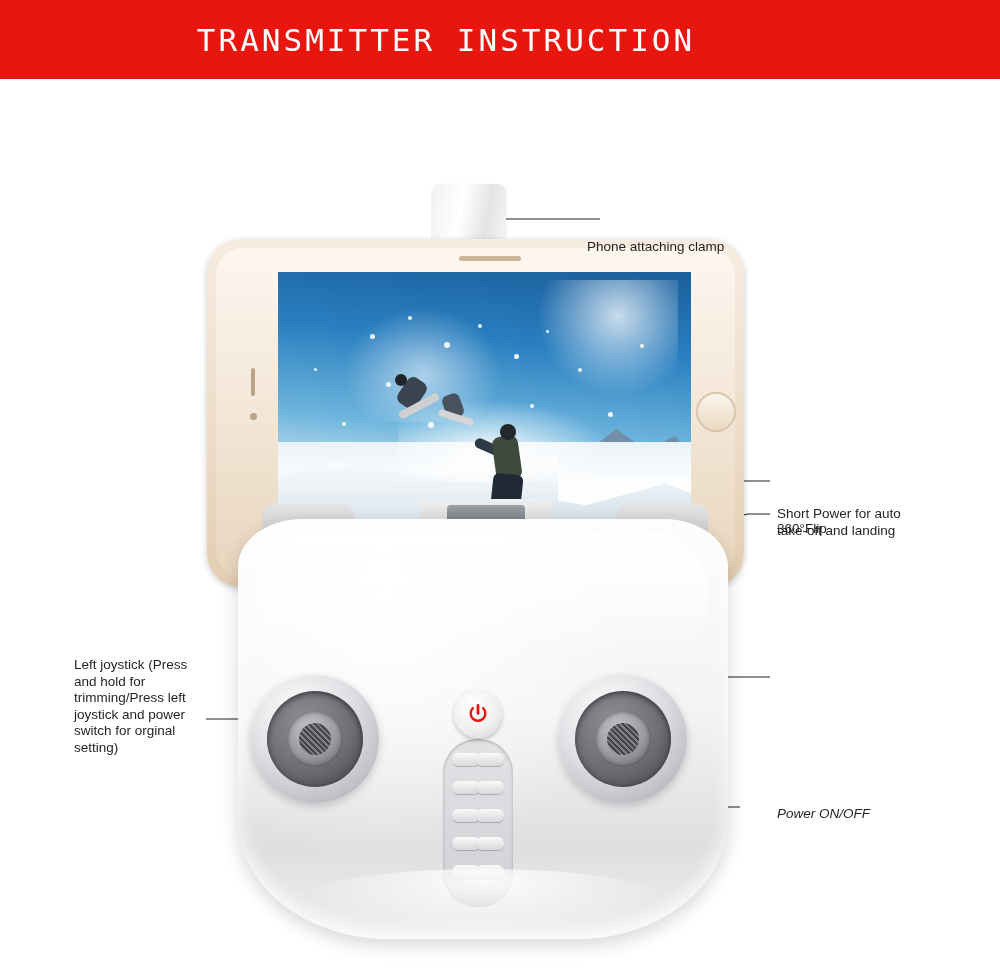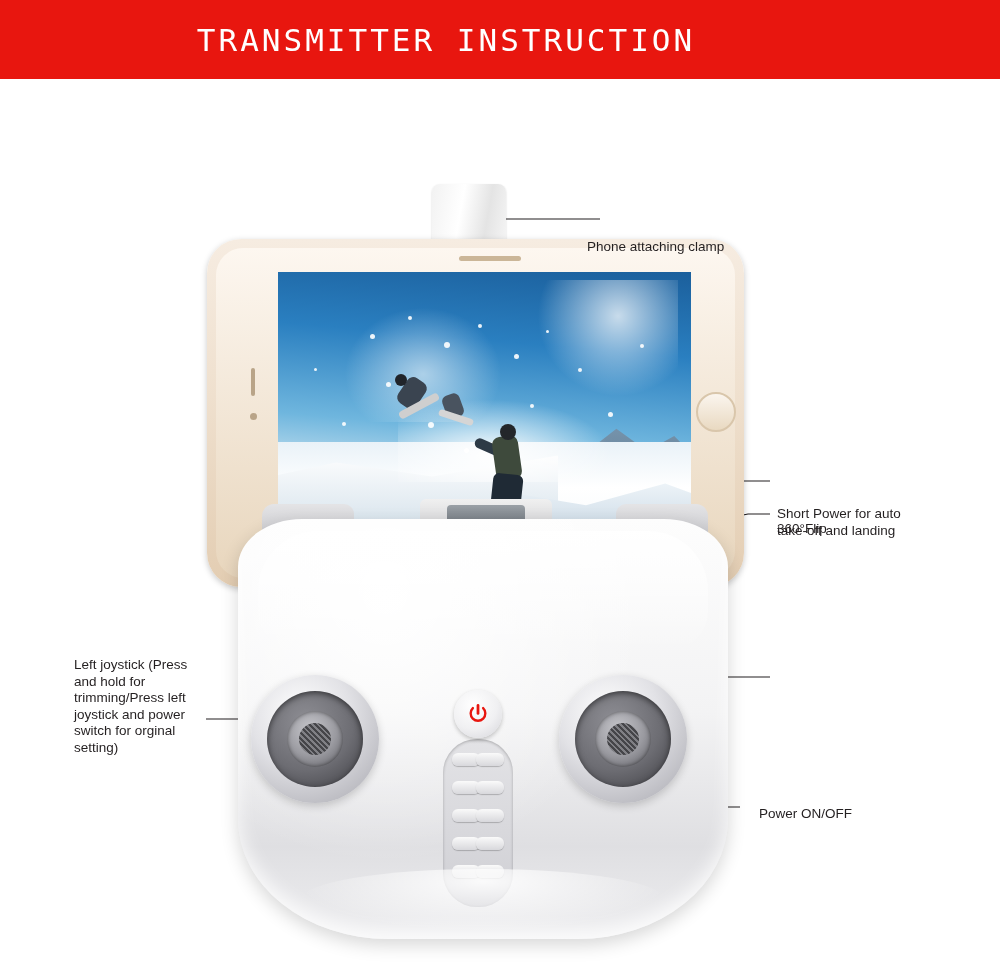--- a/index.html
+++ b/index.html
@@ -443,14 +443,14 @@
 take-off and landing</div>
 
   <div class="callout" style="left:74px; top:578px; width:140px; white-space: pre-line;">Left joystick (Press
 and hold for
 trimming/Press left
 joystick and power
 switch for orginal
 setting)</div>
 
 
-  <div class="callout" style="left:759px; top:727px; width:170px;">Power ON/OFF</div>
+  <div class="callout" style="left:777px; top:727px; width:170px;font-style:italic;">Power ON/OFF</div>
 </div>
 
 </body></html>

